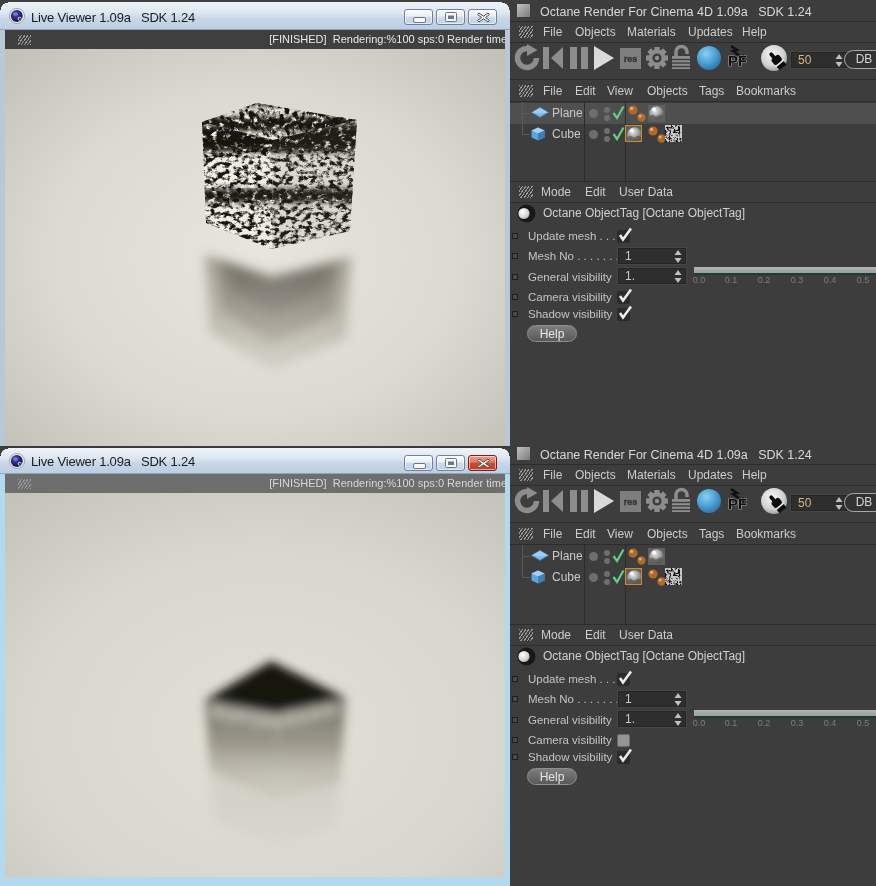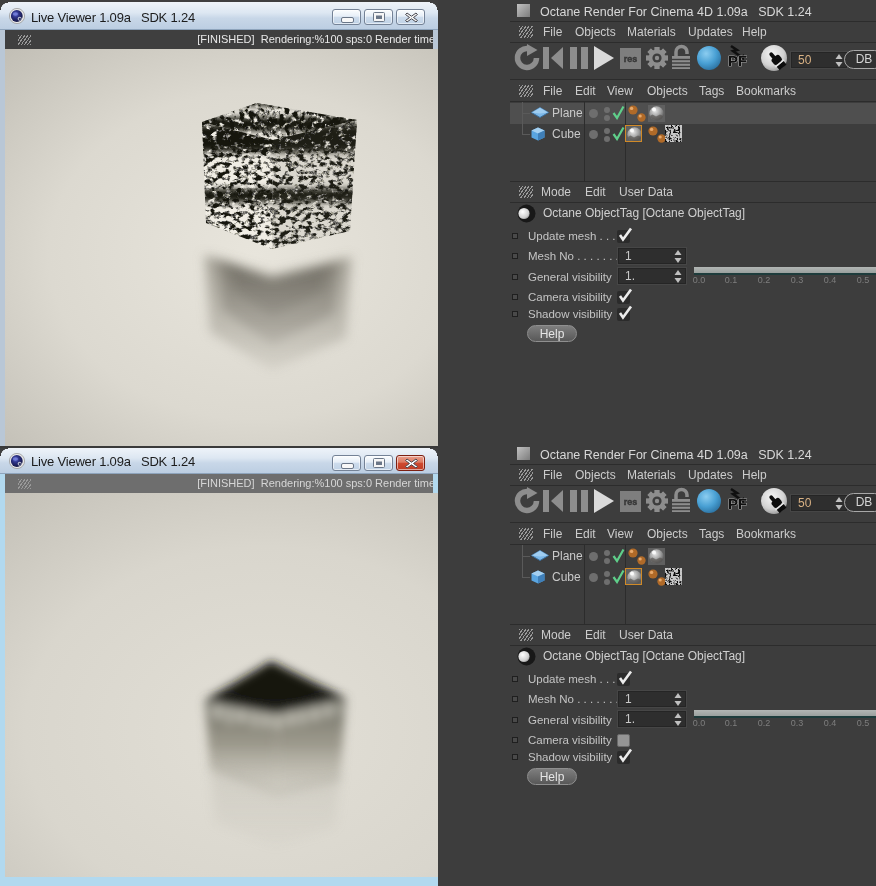--- a/index.html
+++ b/index.html
@@ -1,18 +1,18 @@
 <!DOCTYPE html>
 <html><head><meta charset="utf-8"><style>
 *{margin:0;padding:0;box-sizing:border-box}
 html,body{width:876px;height:886px;overflow:hidden;background:#3d3d3d;
 font-family:"Liberation Sans",sans-serif;}
 .abs{position:absolute}
 
-.win{position:absolute;left:0;width:438px;overflow:hidden}
+.win{position:absolute;left:0;width:510px;overflow:hidden}
 .titlebar{position:absolute;left:0;right:0;height:28px;
 background:linear-gradient(#eef3f9 0%,#dde7f2 40%,#c8d7e8 60%,#bccee2 100%);
 border-bottom:1px solid #8ea4bc}
 .tb-ico{position:absolute;left:9px;top:6px;width:16px;height:16px}
 .tb-txt{position:absolute;left:31px;top:0;height:28px;line-height:31px;
 font-size:13px;color:#1c1c1c;letter-spacing:-0.2px}
 .btns{position:absolute;top:7px;display:flex;gap:3px}
 .wbtn{width:29px;height:16px;border:1px solid #748296;border-radius:3px;
 background:linear-gradient(#fbfdfe 0%,#e6eef7 45%,#cddcec 50%,#c0d2e6 100%);
 position:relative;box-shadow:inset 0 0 0 1px rgba(255,255,255,.55)}

